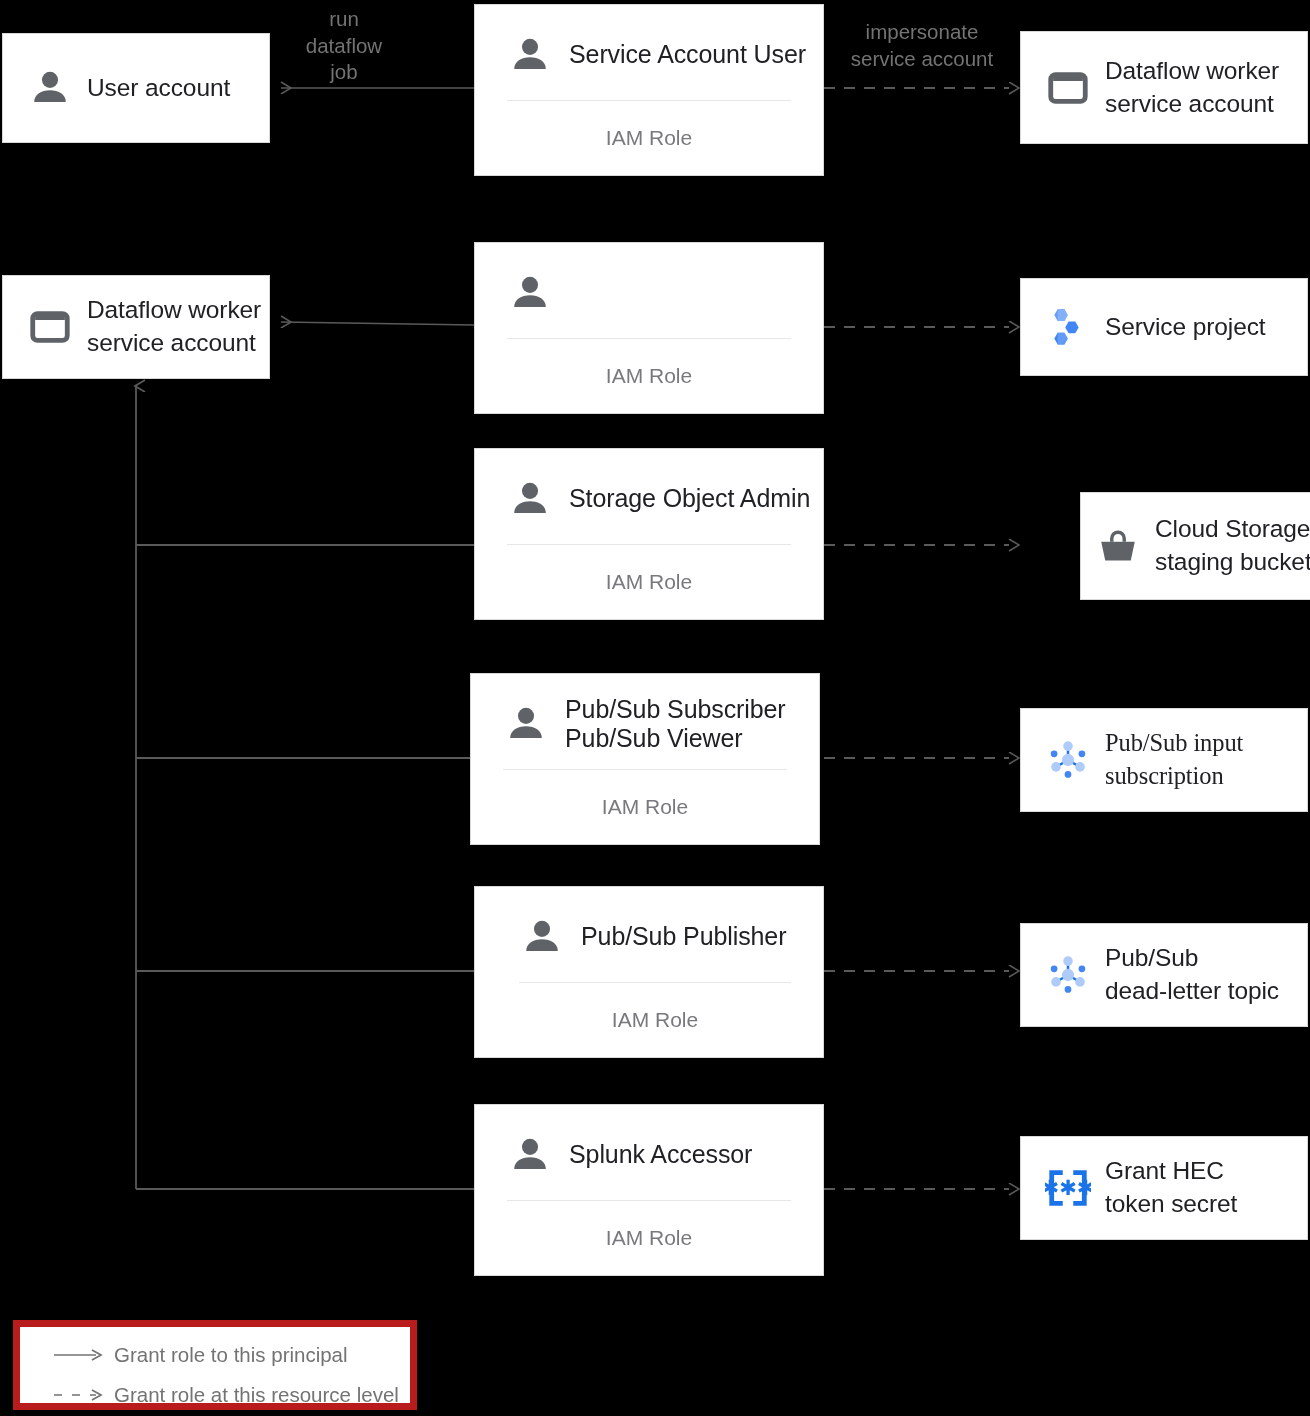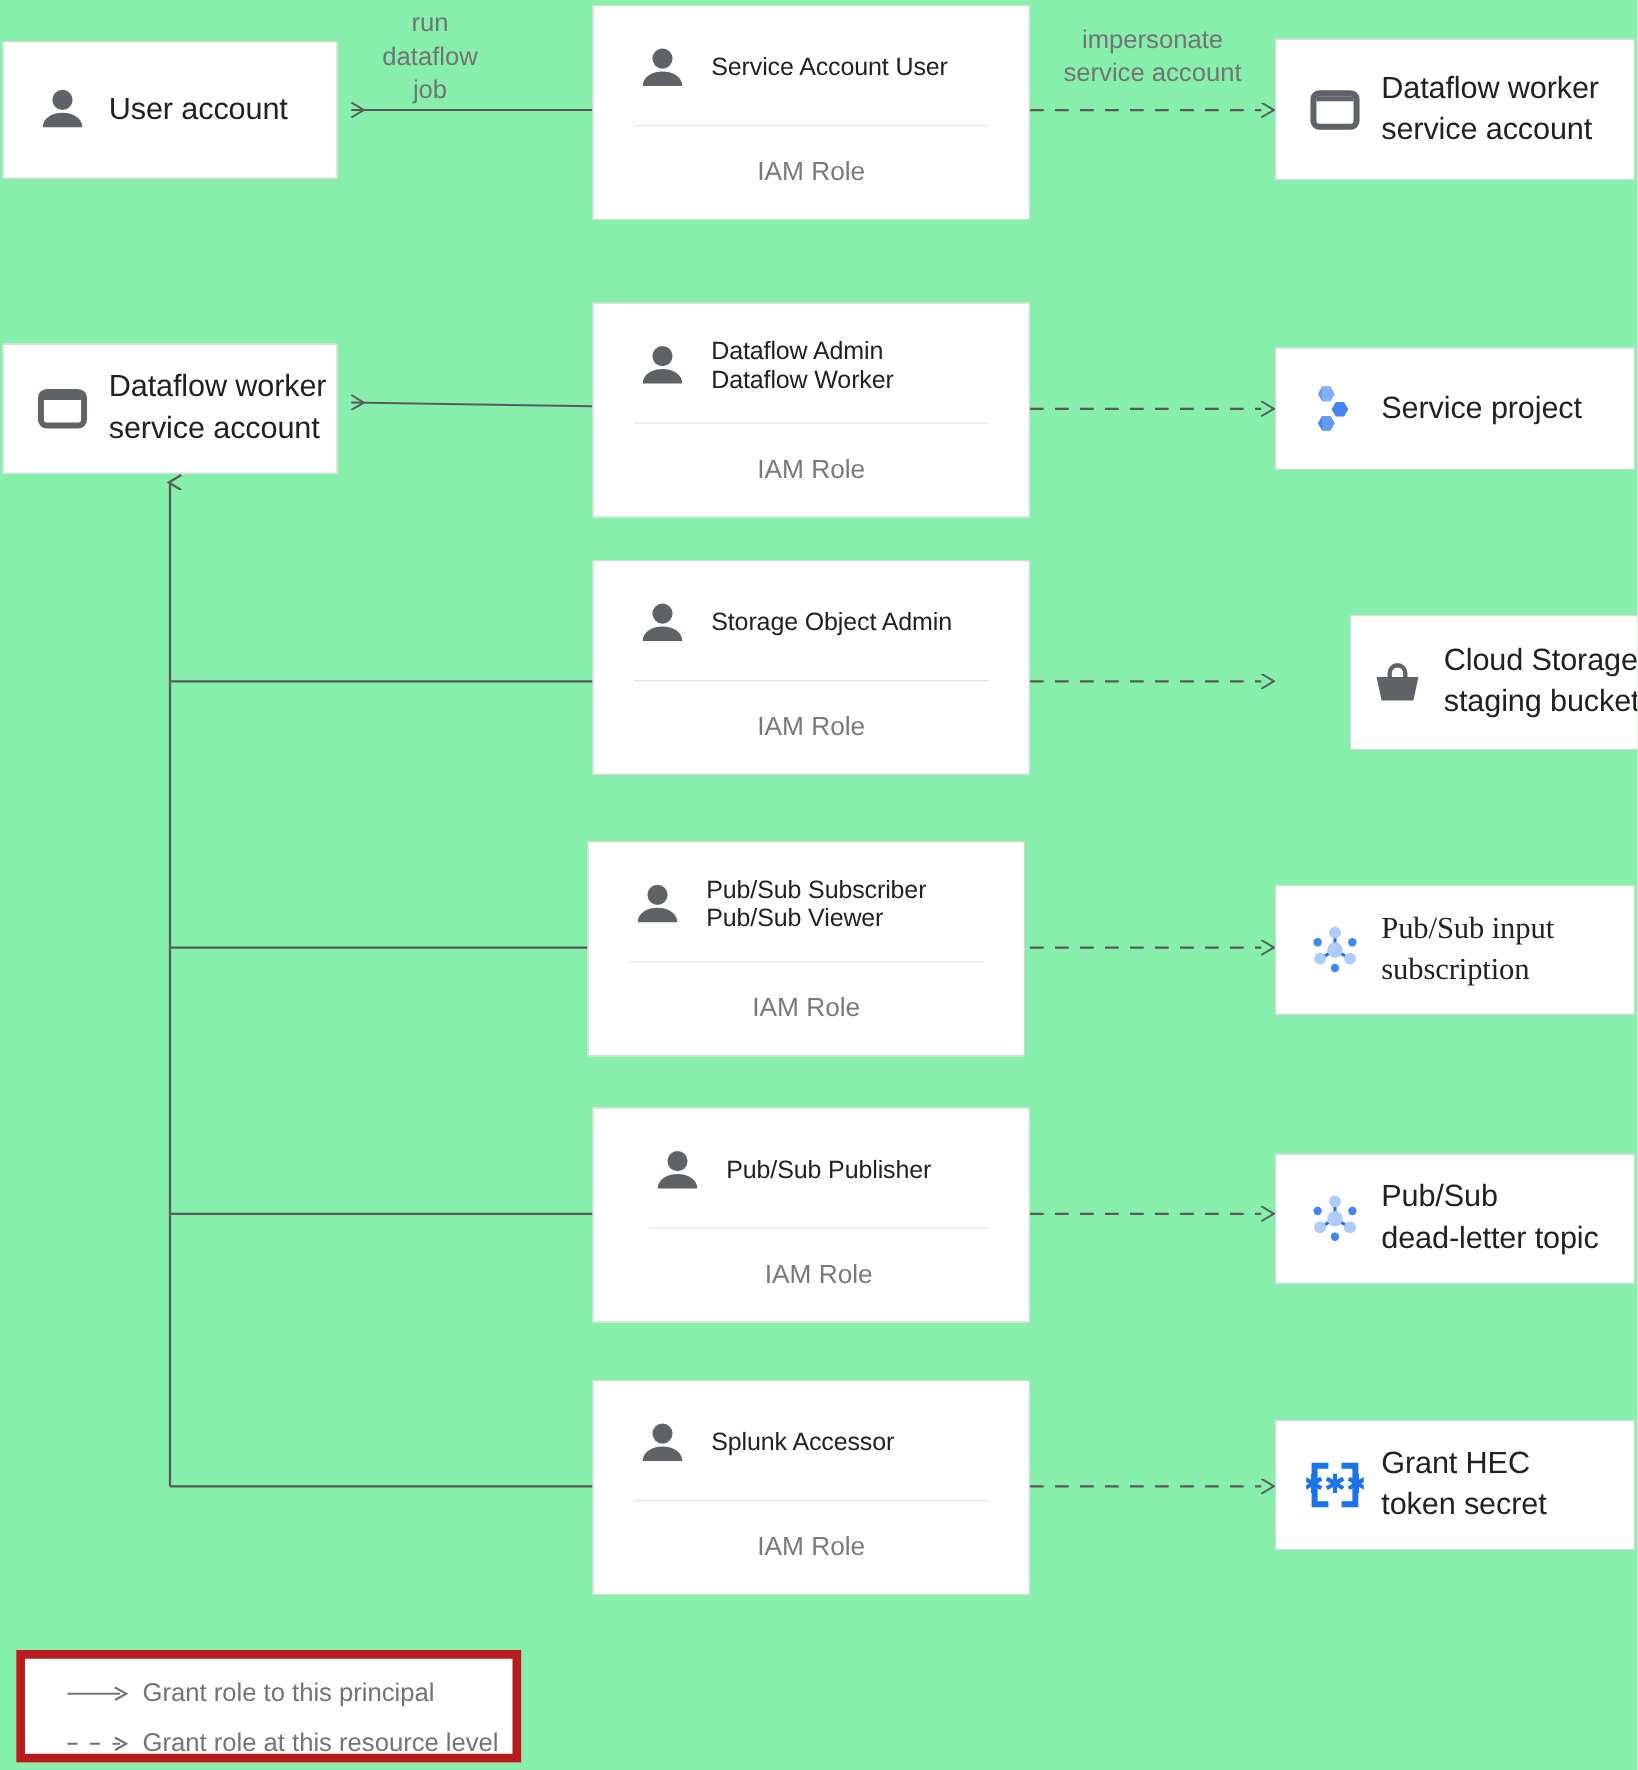--- a/index.html
+++ b/index.html
@@ -8,21 +8,21 @@
     background: #ffffff;
   }
   body {
     font-family: "Liberation Sans", sans-serif;
     -webkit-font-smoothing: antialiased;
   }
   #canvas {
     position: relative;
     width: 1310px;
     height: 1416px;
-    background: #86efac;
+    background: #000000;
     overflow: hidden;
   }
   .node {
     position: absolute;
     box-sizing: border-box;
     border: 1px solid #d8d8d8;
     background: #ffffff;
   }
   
   .entity {
@@ -57,21 +57,21 @@
     padding-top: 4px;
   }
   .rolecard .top .ico {
     flex: 0 0 auto;
     width: 46px;
     height: 46px;
     position: relative;
     margin-right: 16px;
   }
   .rolecard .top .lbl {
-    font-size: 20px;
+    font-size: 25px;
     line-height: 1.14;
     color: #202124;
     letter-spacing: -0.1px;
     white-space: pre-line;
   }
   .rolecard .divider {
     height: 1px;
     background: #e6e6e6;
     margin: 0 32px;
   }
@@ -223,22 +223,20 @@
   </div>
 
   <div class="node rolecard" style="left:474px;top:242px;width:350px;height:172px;">
     <div class="top">
       <span class="ico person-ico">
         <svg viewBox="0 0 48 48" aria-hidden="true">
           <circle cx="24" cy="15.5" r="8.4" fill="#5f6368"></circle>
           <path d="M7.5 38.5c0-7.6 7.4-12.2 16.5-12.2s16.5 4.6 16.5 12.2z" fill="#5f6368"></path>
         </svg>
       </span>
-      <span class="lbl">Dataflow Admin
-Dataflow Worker</span>
     </div>
     <div class="divider"></div>
     <div class="foot">IAM Role</div>
   </div>
 
   <div class="node rolecard" style="left:474px;top:448px;width:350px;height:172px;">
     <div class="top">
       <span class="ico person-ico">
         <svg viewBox="0 0 48 48" aria-hidden="true">
           <circle cx="24" cy="15.5" r="8.4" fill="#5f6368"></circle>

